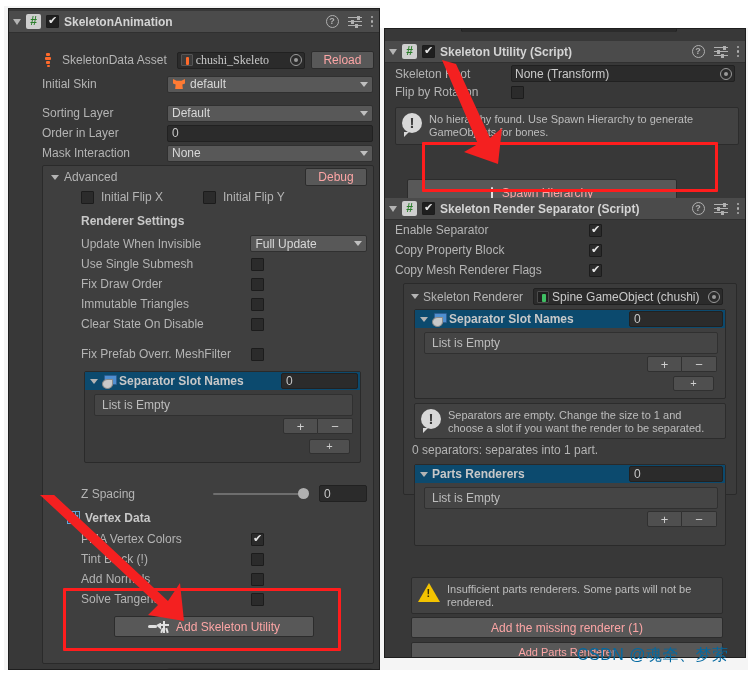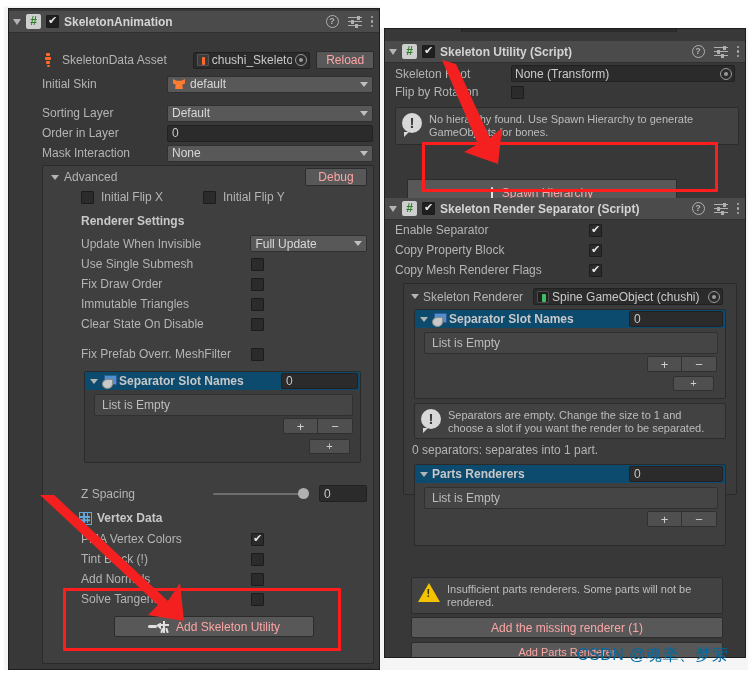--- a/index.html
+++ b/index.html
@@ -227,21 +227,21 @@
     </div>
 
     <div style="position:absolute;left:33px;top:41px;width:332px;height:20px;display:flex;align-items:center;gap:6px;">
       <span class="skel-ico">
           <i></i>
           <i></i>
           <i></i>
           <i></i>
         </span>
       <span class="lbl">SkeletonData Asset</span>
-      <div class="objfield" style="width:130px;margin-left:20px;">
+      <div class="objfield" style="width:130px;margin-left:4px;font-family:Liberation Serif, serif;">
         <span class="spine-asset-ico"></span>
         <span style="overflow:hidden;white-space:nowrap;">chushi_Skeleto</span>
         <span class="obj-dot"></span>
       </div>
       <div class="btn" style="width:64px;height:18px;">
         <span>Reload</span>
       </div>
     </div>
 
     <div style="position:absolute;left:33px;top:65px;width:332px;height:20px;display:flex;align-items:center;">
@@ -354,21 +354,21 @@
       <div style="position:absolute;left:38px;top:319px;width:290px;display:flex;align-items:center;">
         <span class="lbl" style="width:132px;">Z Spacing</span>
         <div class="slider-track" style="width:96px;">
           <span class="slider-knob" style="left:85px;"></span>
         </div>
         <div class="field" style="width:48px;margin-left:10px;">
           <span>0</span>
         </div>
       </div>
 
-      <div style="position:absolute;left:36px;top:345px;display:flex;align-items:flex-end;gap:5px;">
+      <div style="position:absolute;left:24px;top:345px;display:flex;align-items:flex-start;gap:5px;">
         <span class="vd-ico">
             <i></i>
           </span>
         <span class="lbl bold">Vertex Data</span>
       </div>
       <div style="position:absolute;left:38px;top:366px;width:286px;display:flex;align-items:center;">
         <span class="lbl" style="width:170px;">PMA Vertex Colors</span>
         <span class="cb on"></span>
       </div>
       <div style="position:absolute;left:38px;top:386px;width:286px;display:flex;align-items:center;">

